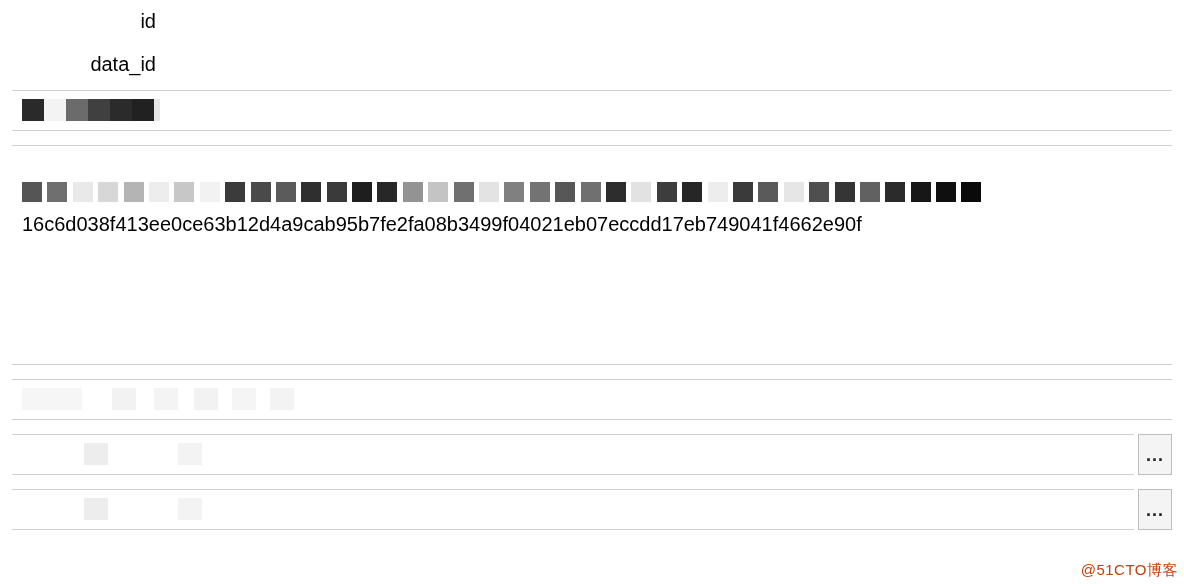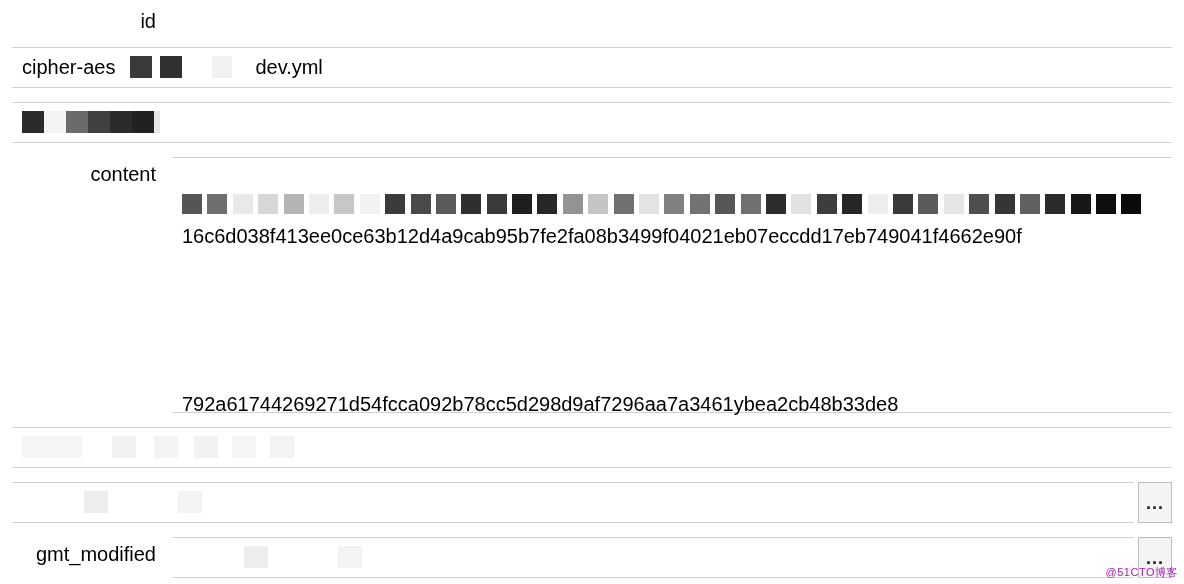--- a/index.html
+++ b/index.html
@@ -56,21 +56,21 @@
       width: 100%;
       border: none;
       border-top: 1px solid #d0d0d0;
       border-bottom: 1px solid #d0d0d0;
       padding: 8px 10px;
       font-size: 20px;
       font-family: inherit;
       background: #fff;
       outline: none;
       resize: none;
-      height: 256px;
+      height: 220px;
       line-height: 1.4;
       word-break: break-all;
       white-space: pre-wrap;
     }
     .input-with-button {
       display: flex;
       align-items: stretch;
     }
     .input-with-button .input-single {
       flex: 1;
@@ -137,73 +137,59 @@
     .r-md5 .pf { width: 24px; margin-left: 14px; background:#f3f3f3;}
     
     .r-gmt { top: 9px; left: 72px; }
     .r-gmt .pa { background:#ededed; width:24px; }
     .r-gmt .pb { background:#f3f3f3; width:24px; margin-left:70px; }
     
     .watermark {
       position: absolute;
       right: 6px;
       bottom: 4px;
-      font-size: 11px;
-      color: #a21caf;
+      font-size: 15px;
+      color: #c2410c;
       letter-spacing: 0.5px;
       user-select: none;
     }
     .content-line1 {
       display: block;
     }
     .content-line3 {
       display: block;
     }
   </style>
 </head>
 <body>
 
 <div class="form-row first">
   <div class="label">id</div>
 </div>
 
 <div class="form-row">
-  <div class="field">
-    <div class="input-single" style="display:flex;align-items:center;">
-      <span>cipher-aes</span>
-      <span style="display:inline-block; width:140px;"></span>
-      <span>dev.yml</span>
-    </div>
-    <div class="redact-strip r-dataid">
-      <span class="pix p1"></span>
-      <span class="gap" style="width:8px"></span>
-      <span class="pix p2"></span>
-      <span class="gap g1"></span>
-      <span class="pix p3"></span>
-    </div>
-  </div>
+  <div class="label">data_id</div>
 </div>
 
 <div class="form-row">
   <div class="field">
     <input type="text" class="input-single" value="" style="">
     <div class="redact-strip r-groupid">
       <span class="pix p1"></span>
       <span class="pix p2"></span>
       <span class="pix p3"></span>
       <span class="pix p4"></span>
       <span class="pix p5"></span>
       <span class="pix p6"></span>
       <span class="pix p7"></span>
     </div>
   </div>
 </div>
 
 <div class="form-row">
-  <div class="label">content</div>
   <div class="field">
     <div class="input-textarea">
       <span class="content-line1">16c6d038f413ee0ce63b12d4a9cab95b7fe2fa08b3499f04021eb07eccdd17eb749041f4662e90f</span>
       <span style="display:block;height:28px;"></span>
       <span class="content-line3">792a61744269271d54fcca092b78cc5d298d9af7296aa7a3461ybea2cb48b33de8</span>
     </div>
     <div class="redact-strip r-content">
       <span class="pix" style="background:#555"></span>
       <span class="pix" style="background:#6f6f6f"></span>
       <span class="pix" style="background:#e9e9e9"></span>
@@ -267,21 +253,20 @@
       <div class="redact-strip r-gmt">
         <span class="pix pa"></span>
         <span class="pix pb"></span>
       </div>
     </div>
     <button class="ellipsis-btn">...</button>
   </div>
 </div>
 
 <div class="form-row">
-  <div class="label">gmt_modified</div>
   <div class="field input-with-button">
     <div style="flex:1;position:relative;">
       <input type="text" class="input-single" value="" style="">
       <div class="redact-strip r-gmt">
         <span class="pix pa"></span>
         <span class="pix pb"></span>
       </div>
     </div>
     <button class="ellipsis-btn">...</button>
   </div>

